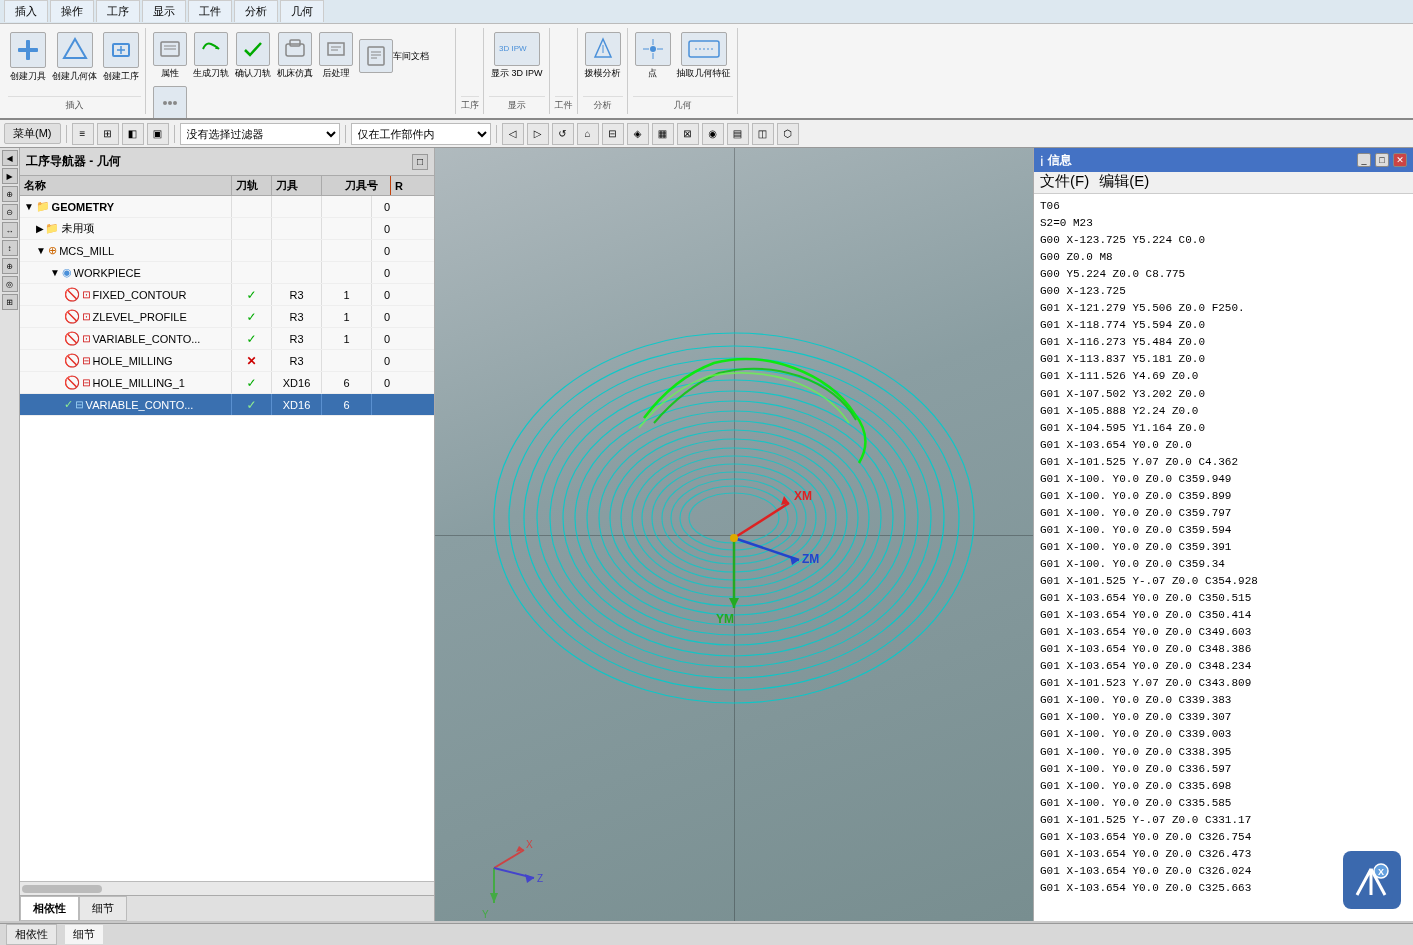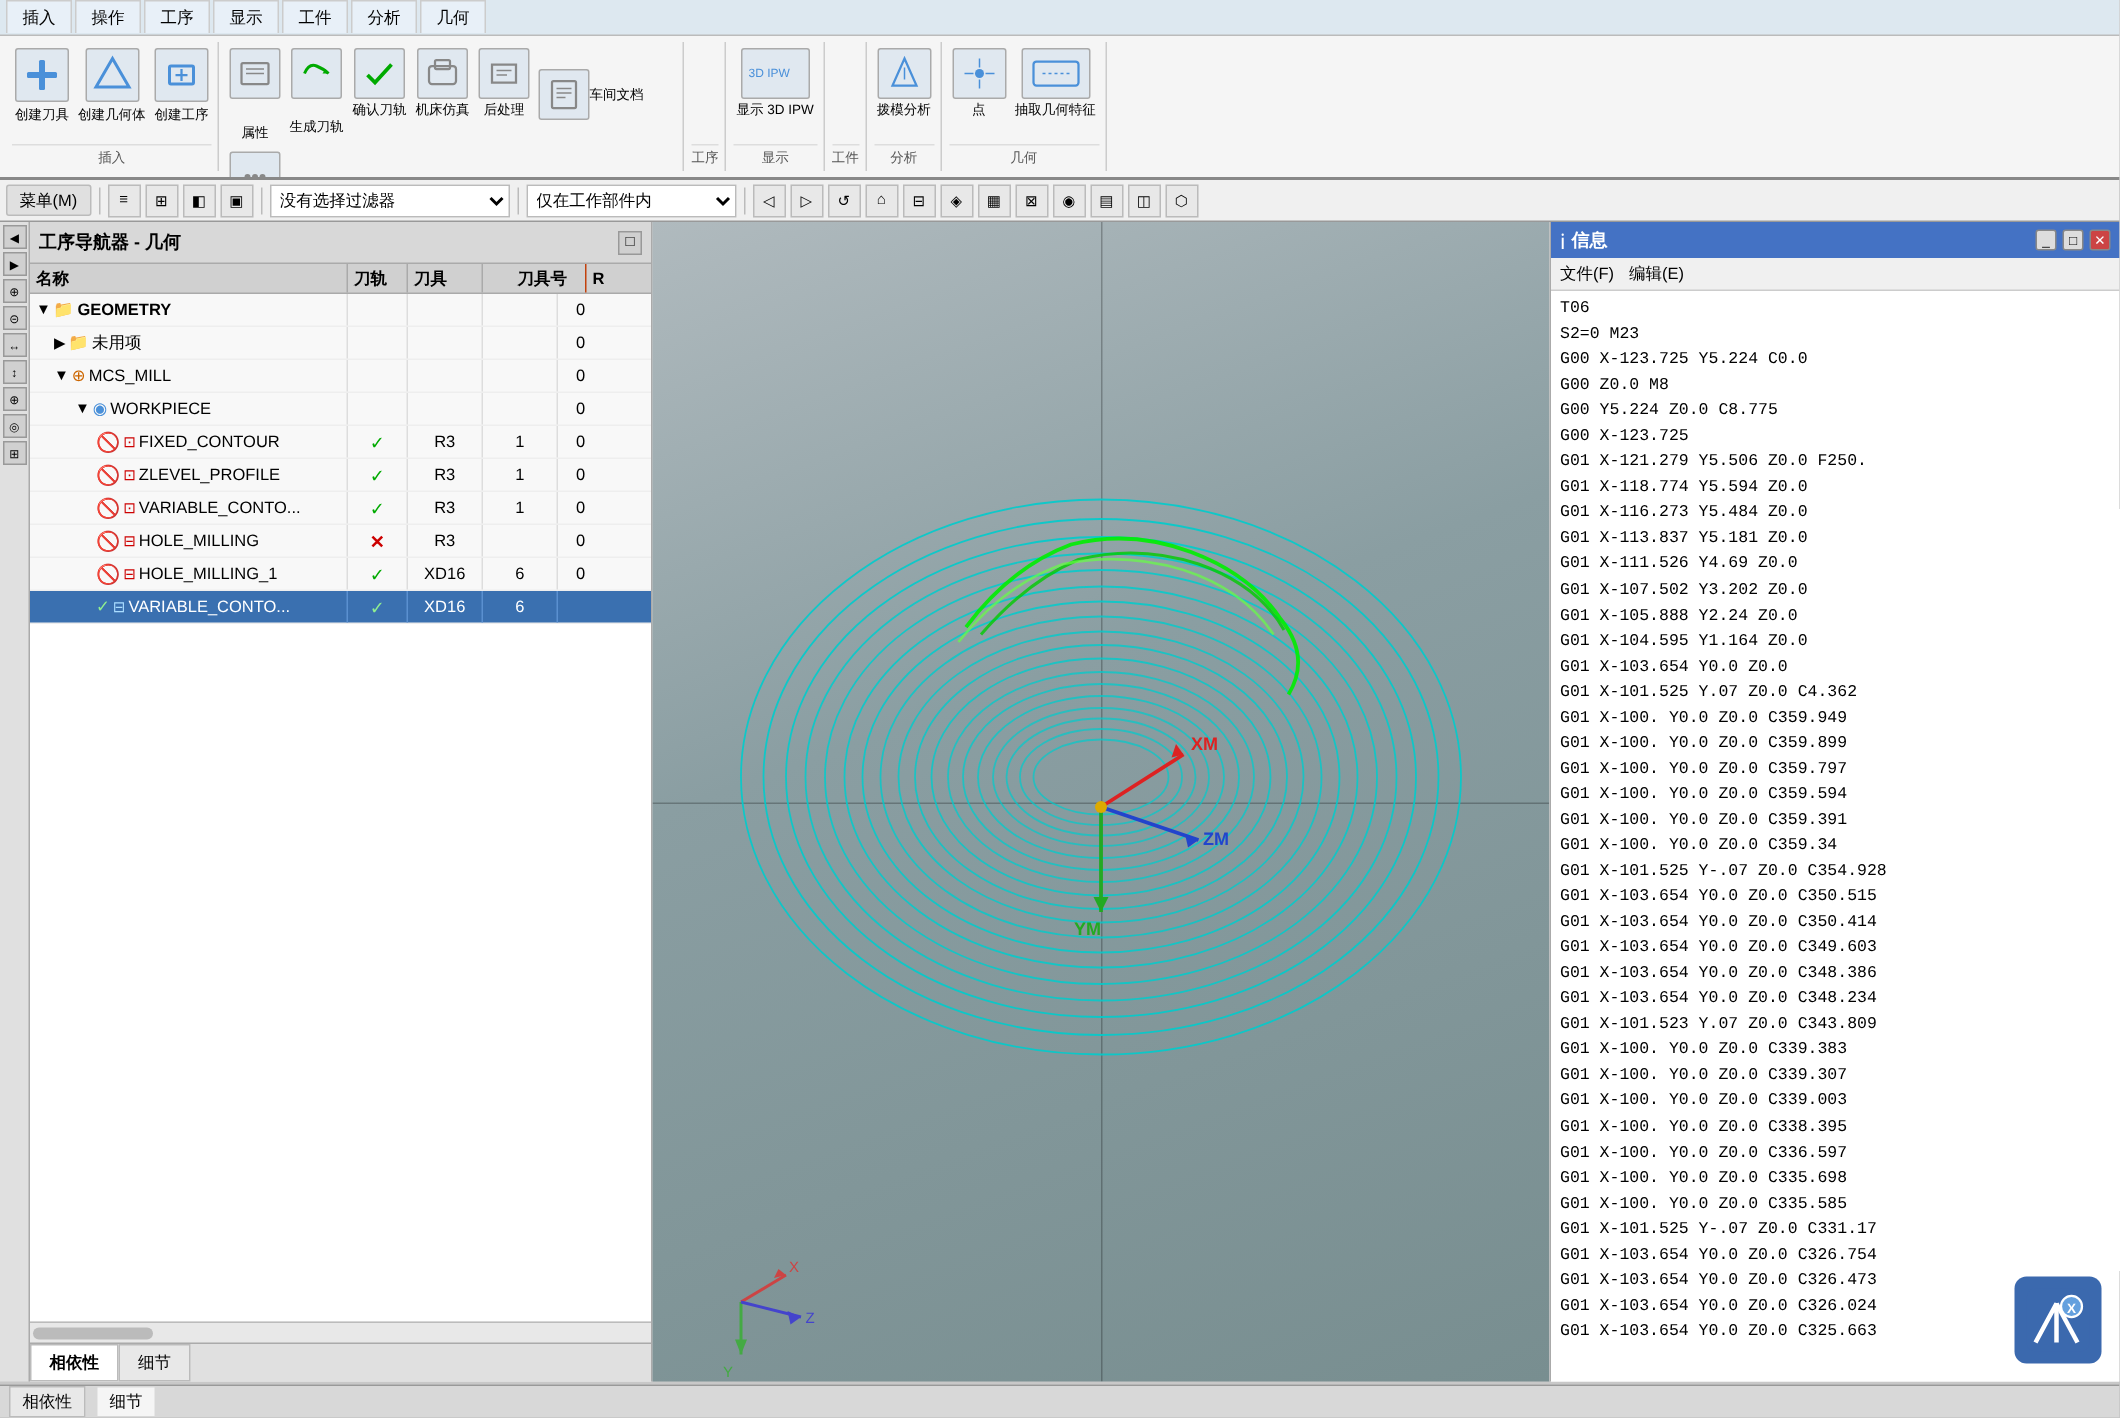--- a/index.html
+++ b/index.html
@@ -69,23 +69,23 @@
         <div style="display:flex; flex-direction:column; border-right:1px solid #ccc; padding:2px 4px;">
           <div style="display:flex; gap:2px; flex:1; flex-wrap:wrap; max-width:300px;">
             <div style="display:flex;flex-direction:column;align-items:center;cursor:pointer;padding:2px;min-width:38px;">
               <div style="width:34px;height:34px;background:#e0e8f0;border:1px solid #aaa;display:flex;align-items:center;justify-content:center;border-radius:2px;">
                 <svg width="26" height="26" viewBox="0 0 26 26">
                     <rect x="4" y="6" width="18" height="14" fill="none" stroke="#888" stroke-width="1.5" rx="1"></rect>
                     <line x1="7" y1="10" x2="19" y2="10" stroke="#888" stroke-width="1"></line>
                     <line x1="7" y1="13" x2="19" y2="13" stroke="#888" stroke-width="1"></line>
                   </svg>
               </div>
-              <div style="font-size:9px;text-align:center;margin-top:16px;">属性</div>
-            </div>
-            <div style="display:flex;flex-direction:column;align-items:center;cursor:pointer;padding:2px;min-width:38px;gap:11px;">
+              <div style="font-size:9px;text-align:center;margin-top:1px;">属性</div>
+            </div>
+            <div style="display:flex;flex-direction:column;align-items:center;cursor:pointer;padding:2px;min-width:38px;">
               <div style="width:34px;height:34px;background:#e0e8f0;border:1px solid #aaa;display:flex;align-items:center;justify-content:center;border-radius:2px;">
                 <svg width="26" height="26" viewBox="0 0 26 26">
                     <path d="M5 13 Q8 6 13 8 Q18 10 21 13" fill="none" stroke="#00aa00" stroke-width="2"></path>
                     <polygon points="19,10 21,13 17,13" fill="#00aa00"></polygon>
                   </svg>
               </div>
               <div style="font-size:9px;text-align:center;margin-top:1px;">生成刀轨</div>
             </div>
             <div style="display:flex;flex-direction:column;align-items:center;cursor:pointer;padding:2px;min-width:38px;">
               <div style="width:34px;height:34px;background:#e0e8f0;border:1px solid #aaa;display:flex;align-items:center;justify-content:center;border-radius:2px;">
@@ -467,21 +467,21 @@
       <div style="width:380px; background:#f8f8f8; border-left:1px solid #aaa; display:flex; flex-direction:column; position:relative;">
 
         <div style="height:24px; background:#4472c4; display:flex; align-items:center; padding:0 6px; gap:4px;">
           <span style="color:white;font-size:14px;">ℹ</span>
           <span style="color:white;font-size:12px;font-weight:bold;flex:1;">信息</span>
           <button style="width:14px;height:14px;background:#ddd;border:1px solid #888;cursor:pointer;font-size:9px;padding:0;border-radius:2px;">_</button>
           <button style="width:14px;height:14px;background:#ddd;border:1px solid #888;cursor:pointer;font-size:9px;padding:0;border-radius:2px;">□</button>
           <button style="width:14px;height:14px;background:#cc4444;border:1px solid #888;cursor:pointer;font-size:9px;padding:0;border-radius:2px;color:white;">✕</button>
         </div>
 
-        <div style="height:22px; background:#f0f0f0; border-bottom:1px solid #ccc; display:flex; align-items:center; padding:0 6px; gap:10px; font-size:11px;">
+        <div style="height:22px; background:#f0f0f0; border-bottom:1px solid #ccc; display:flex; padding:0 6px; gap:10px; font-size:15px;">
           <span style="cursor:pointer;">文件(F)</span>
           <span style="cursor:pointer;">编辑(E)</span>
         </div>
 
         <div style="flex:1; overflow-y:auto; padding:4px 6px; font-family:'Courier New',monospace; font-size:11px; line-height:1.55; background:white; white-space:nowrap;" id="gcode-lines-container">
         <div class="gcode-line">T06</div>
             <div class="gcode-line">S2=0 M23</div>
             <div class="gcode-line">G00 X-123.725 Y5.224 C0.0</div>
             <div class="gcode-line">G00 Z0.0 M8</div>
             <div class="gcode-line">G00 Y5.224 Z0.0 C8.775</div>

